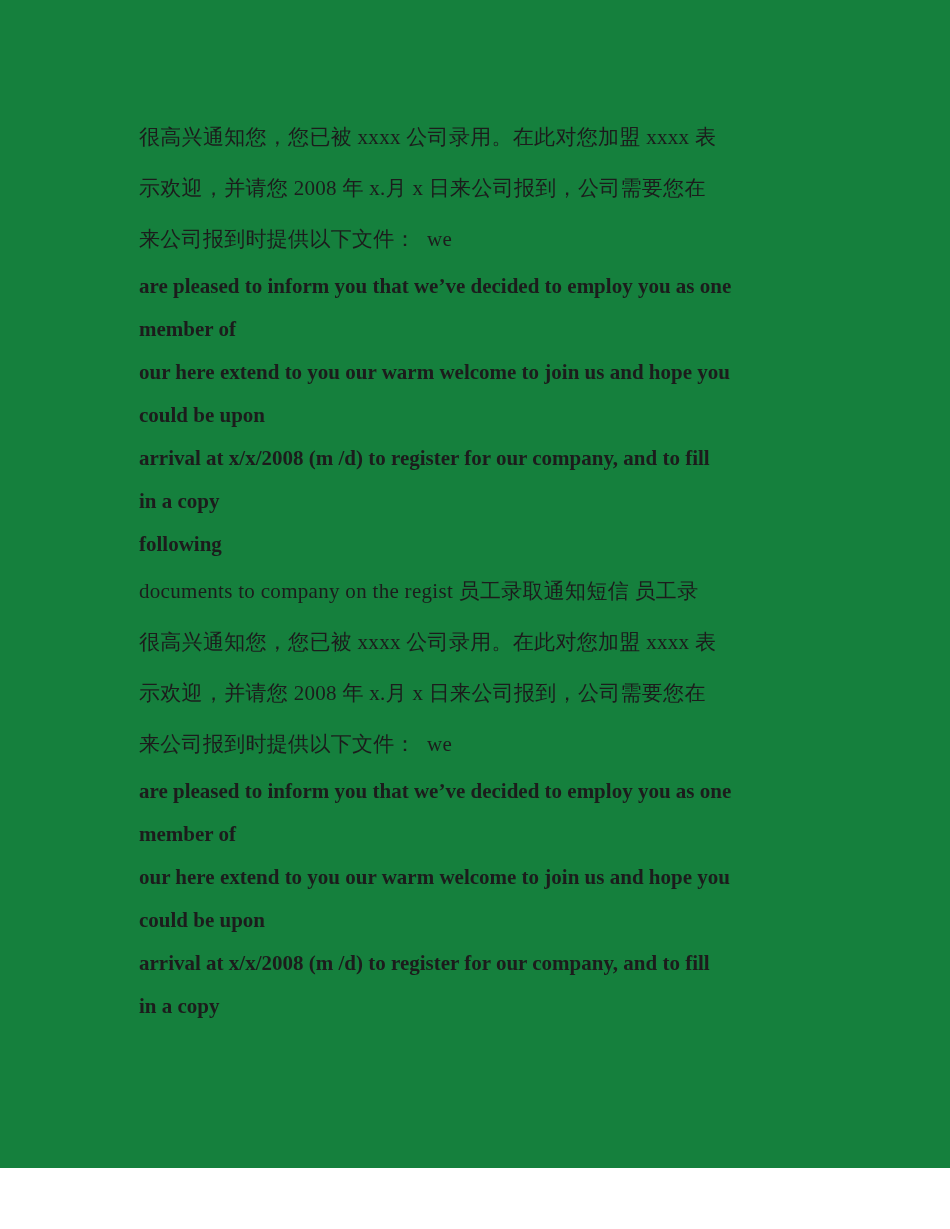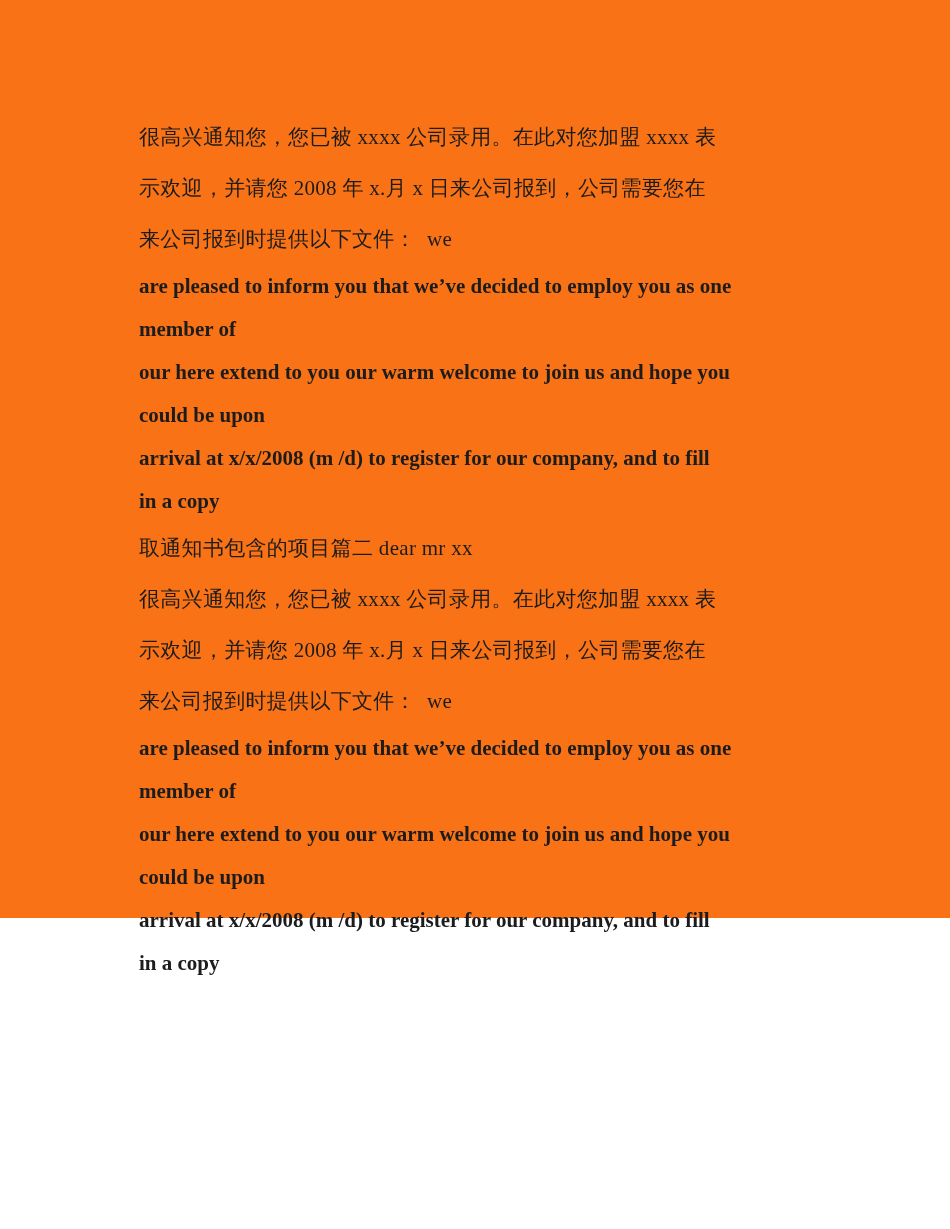--- a/index.html
+++ b/index.html
@@ -10,23 +10,23 @@
   body {
     width: 950px;
     height: 1229px;
     font-family: "Liberation Serif", "DejaVu Serif", serif;
     color: #1c1c1c;
     overflow: hidden;
   }
   .doc-page {
     box-sizing: border-box;
     width: 950px;
-    height: 918px;
+    height: 1168px;
     padding: 112px 135px 0 139px;
-    background: #f97316;
+    background: #15803d;
   }
   .line {
     font-size: 21px;
     white-space: pre-wrap;
     overflow: hidden;
   }
   
   .line.zh {
     line-height: 51px;
     letter-spacing: 0.3px;
@@ -42,21 +42,22 @@
 <div class="doc-page">
   <div class="line zh">很高兴通知您，您已被 xxxx 公司录用。在此对您加盟 xxxx 表</div>
   <div class="line zh">示欢迎，并请您 2008 年 x.月 x 日来公司报到，公司需要您在</div>
   <div class="line zh">来公司报到时提供以下文件：  we</div>
   <div class="line en">are pleased to inform you that we’ve decided to employ you as one</div>
   <div class="line en">member of</div>
   <div class="line en">our here extend to you our warm welcome to join us and hope you</div>
   <div class="line en">could be upon</div>
   <div class="line en">arrival at x/x/2008 (m /d) to register for our company, and to fill</div>
   <div class="line en">in a copy</div>
-  <div class="line zh">取通知书包含的项目篇二 dear mr xx</div>
+  <div class="line en">following</div>
+  <div class="line zh">documents to company on the regist 员工录取通知短信 员工录</div>
   <div class="line zh">很高兴通知您，您已被 xxxx 公司录用。在此对您加盟 xxxx 表</div>
   <div class="line zh">示欢迎，并请您 2008 年 x.月 x 日来公司报到，公司需要您在</div>
   <div class="line zh">来公司报到时提供以下文件：  we</div>
   <div class="line en">are pleased to inform you that we’ve decided to employ you as one</div>
   <div class="line en">member of</div>
   <div class="line en">our here extend to you our warm welcome to join us and hope you</div>
   <div class="line en">could be upon</div>
   <div class="line en">arrival at x/x/2008 (m /d) to register for our company, and to fill</div>
   <div class="line en">in a copy</div>
 </div>

